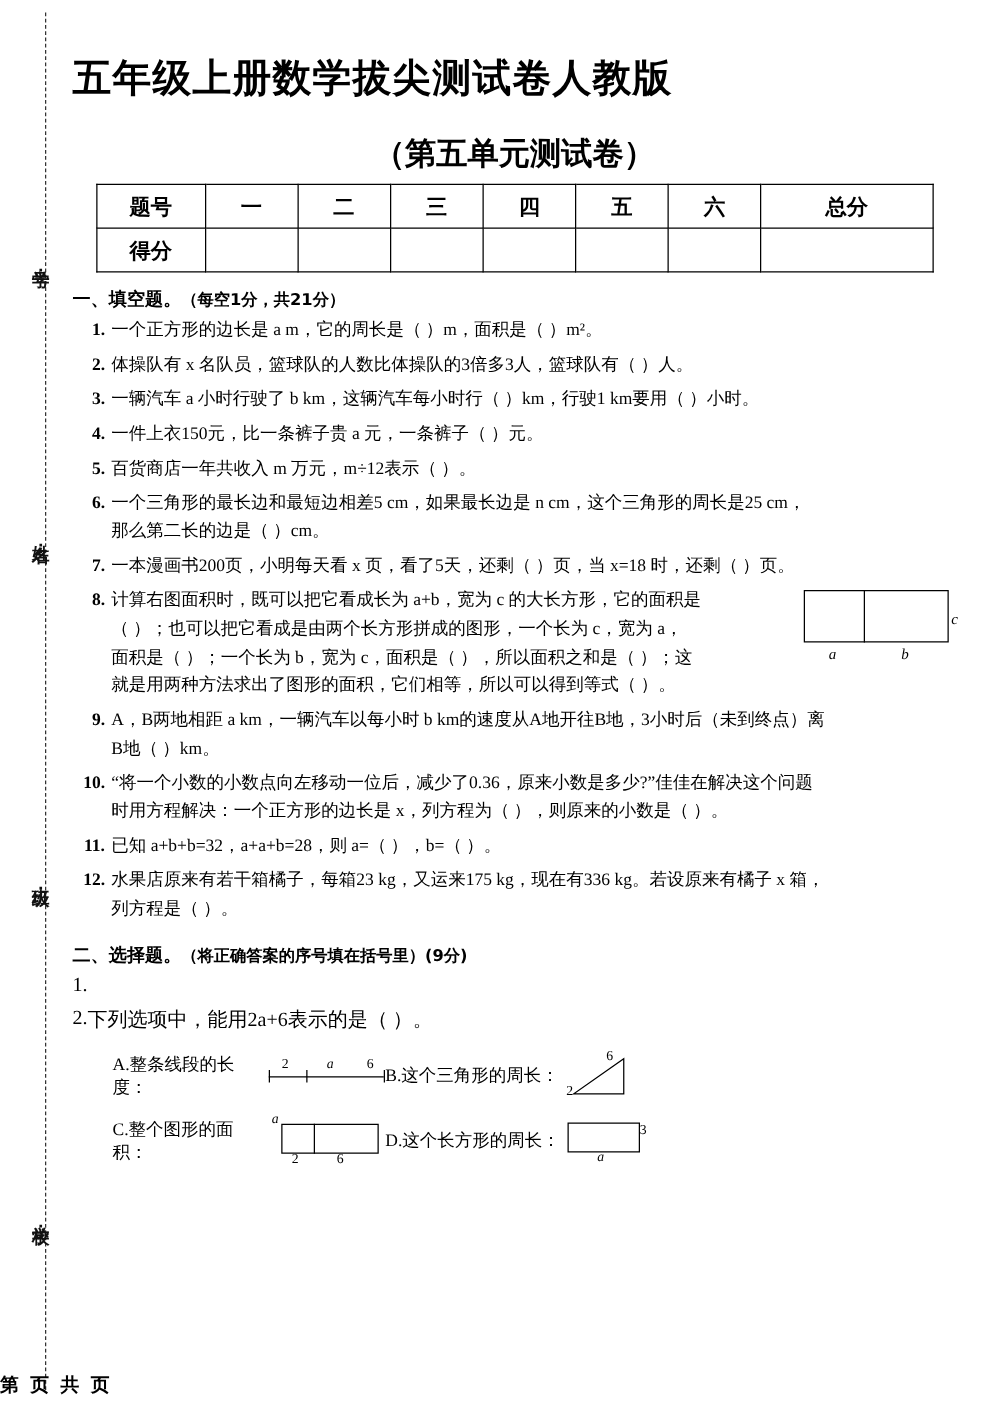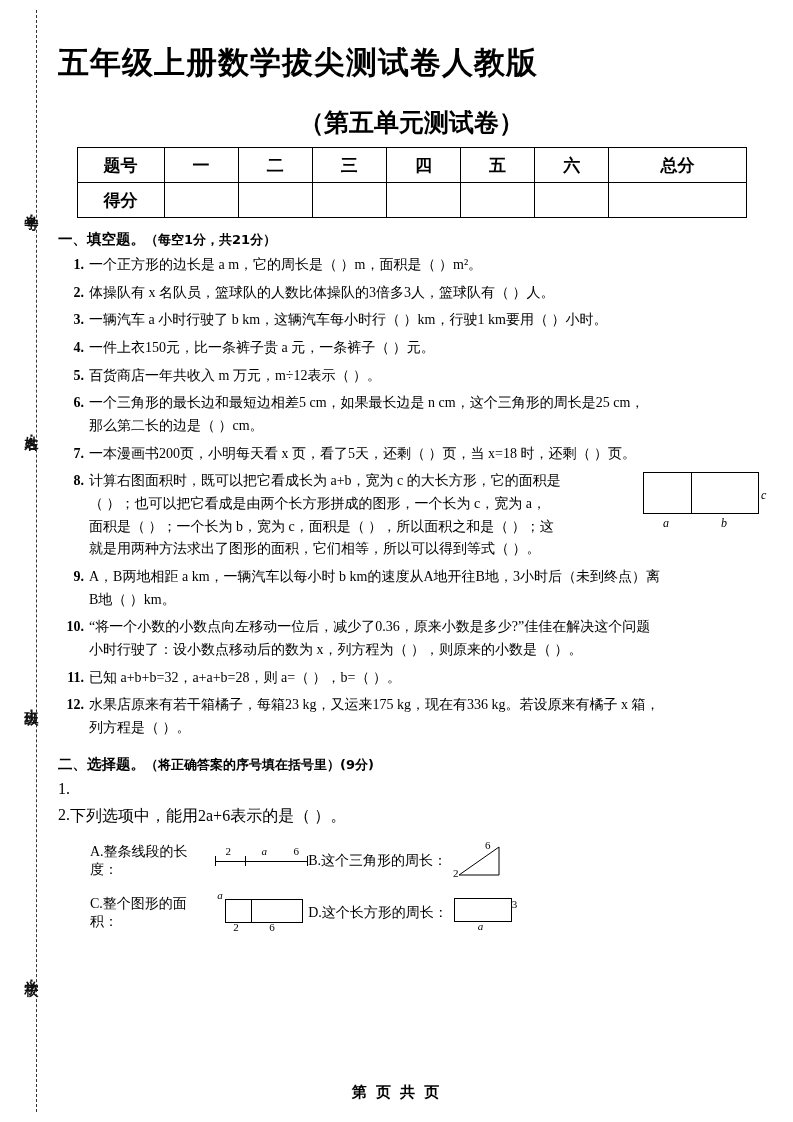--- a/index.html
+++ b/index.html
@@ -151,24 +151,24 @@
     min-height: 52px;
   }
   .mcq-cell {
     flex: 1;
     display: flex;
     align-items: center;
     gap: 4px;
   }
   .footer {
     position: absolute;
-    bottom: 20px;
+    bottom: 4px;
     left: 0;
     right: 0;
-    text-align: center;
+    text-align: left;
     font-size: 15px;
     font-weight: bold;
     font-family: "DejaVu Sans", sans-serif;
     letter-spacing: 2px;
   }
   .italic { font-style: italic; font-family: "Liberation Serif", serif; }
   .figbox-inline {
     display: inline-block;
     vertical-align: middle;
     position: relative;
@@ -286,21 +286,21 @@
         <span class="num">9.</span>
         <span class="body">
           <span class="indent">A，B两地相距 a km，一辆汽车以每小时 b km的速度从A地开往B地，3小时后（未到终点）离</span>
           <span class="indent">B地（     ）km。</span>
         </span>
       </li>
       <li class="q">
         <span class="num">10.</span>
         <span class="body">
           <span class="indent">“将一个小数的小数点向左移动一位后，减少了0.36，原来小数是多少?”佳佳在解决这个问题</span>
-          <span class="indent">小时行驶了：设小数点移动后的数为 x，列方程为（               ），则原来的小数是（      ）。</span>
+          <span class="indent">时用方程解决：一个正方形的边长是 x，列方程为（               ），则原来的小数是（      ）。</span>
         </span>
       </li>
       <li class="q">
         <span class="num">11.</span>
         <span class="body">
           <span class="indent">已知 a+b+b=32，a+a+b=28，则 a=（     ），b=（     ）。</span>
         </span>
       </li>
       <li class="q">
         <span class="num">12.</span>

